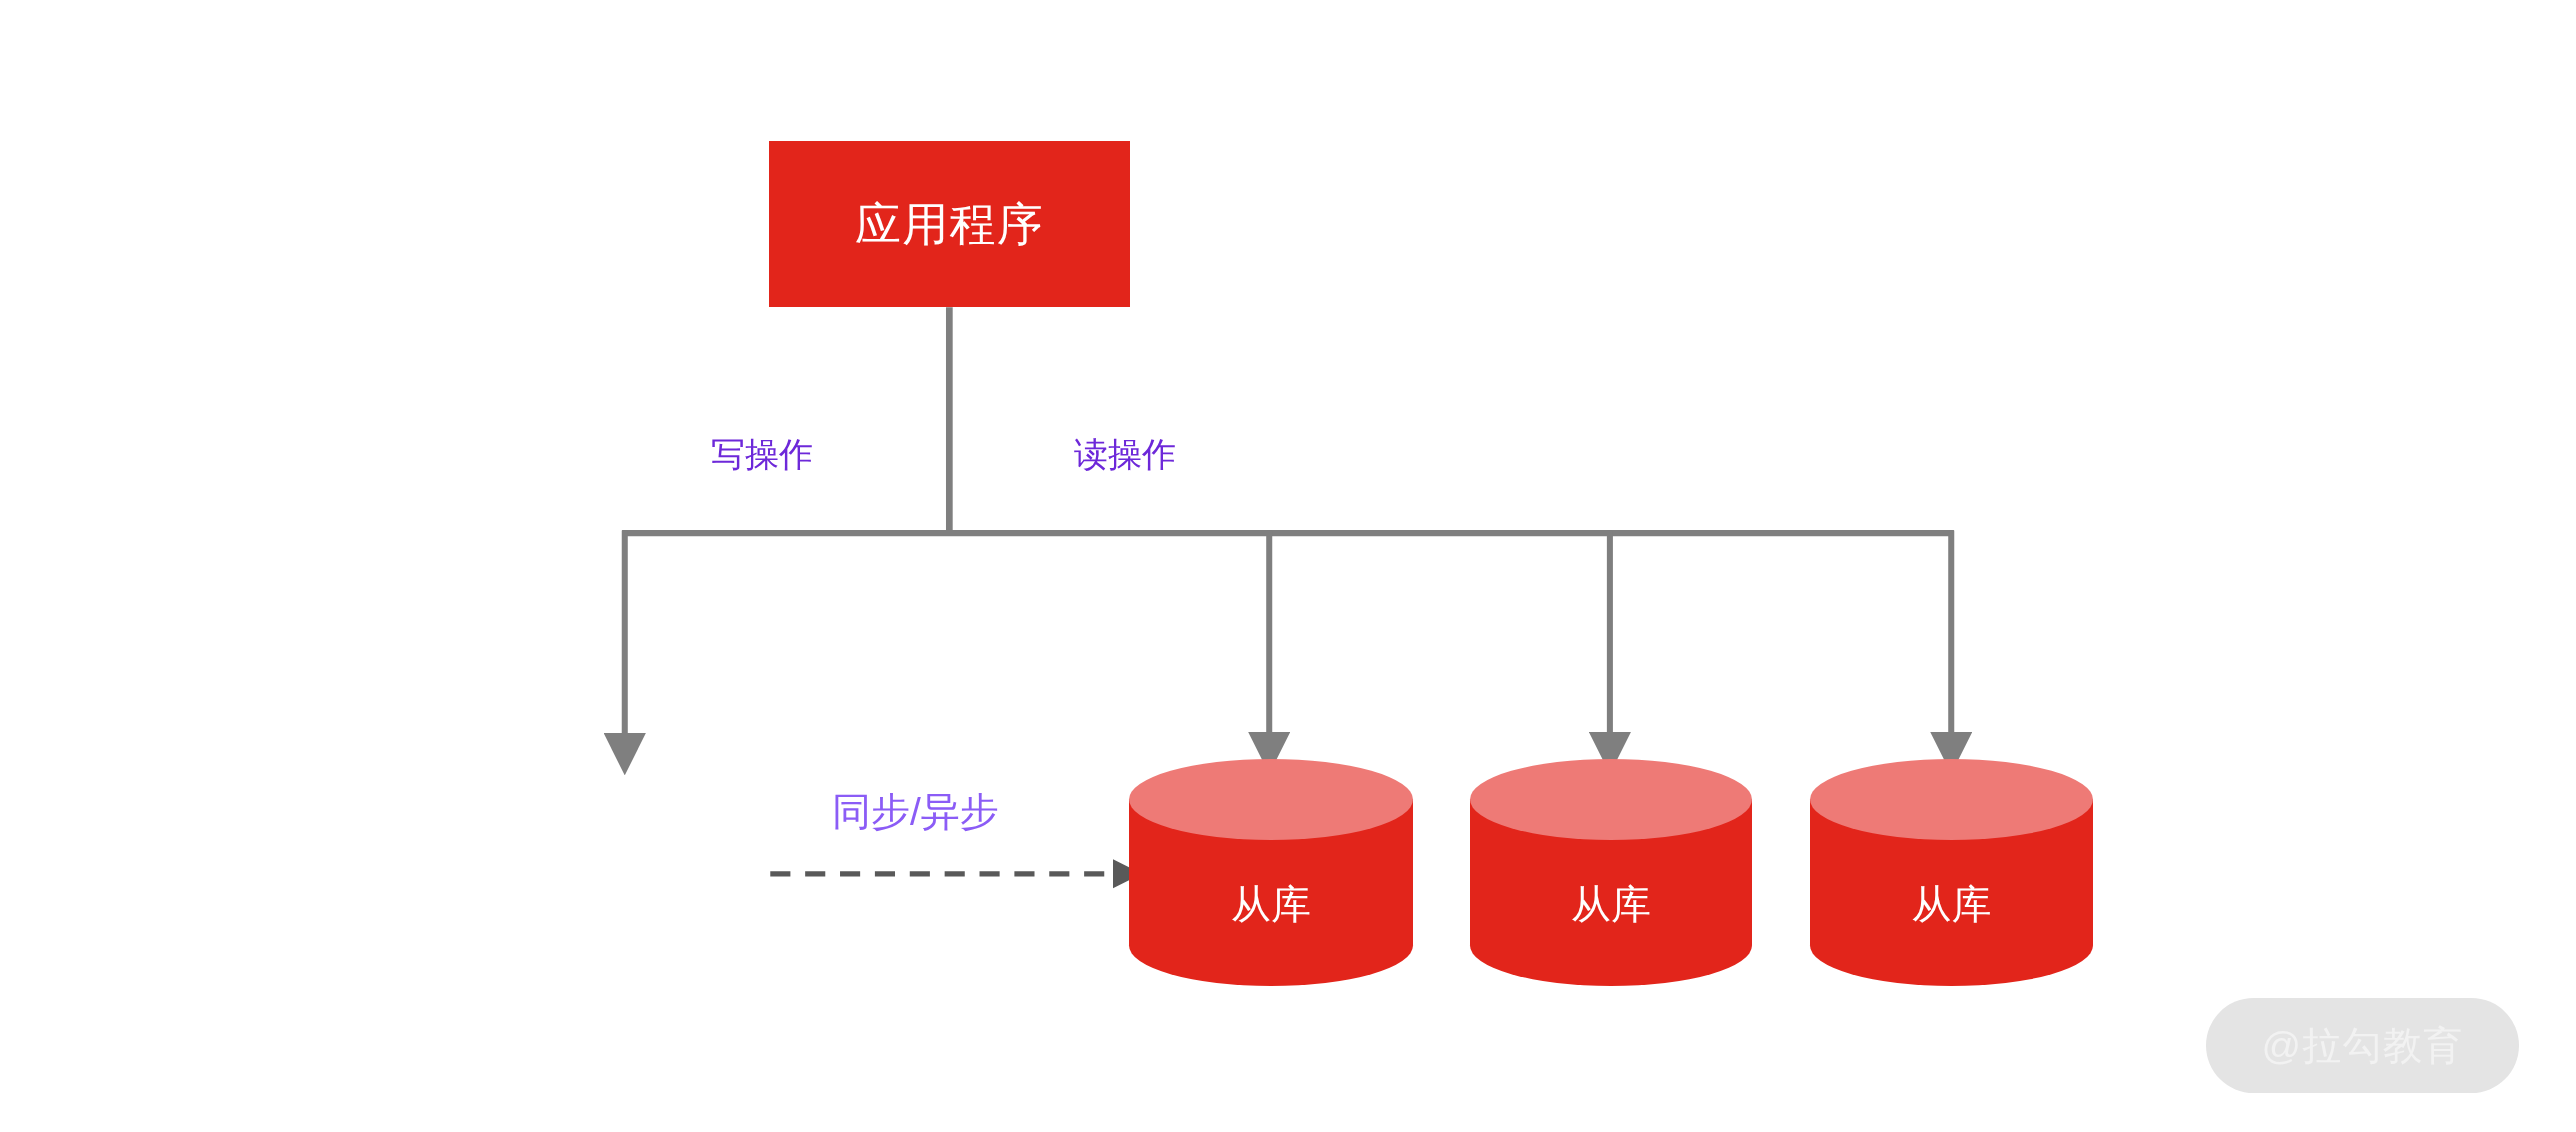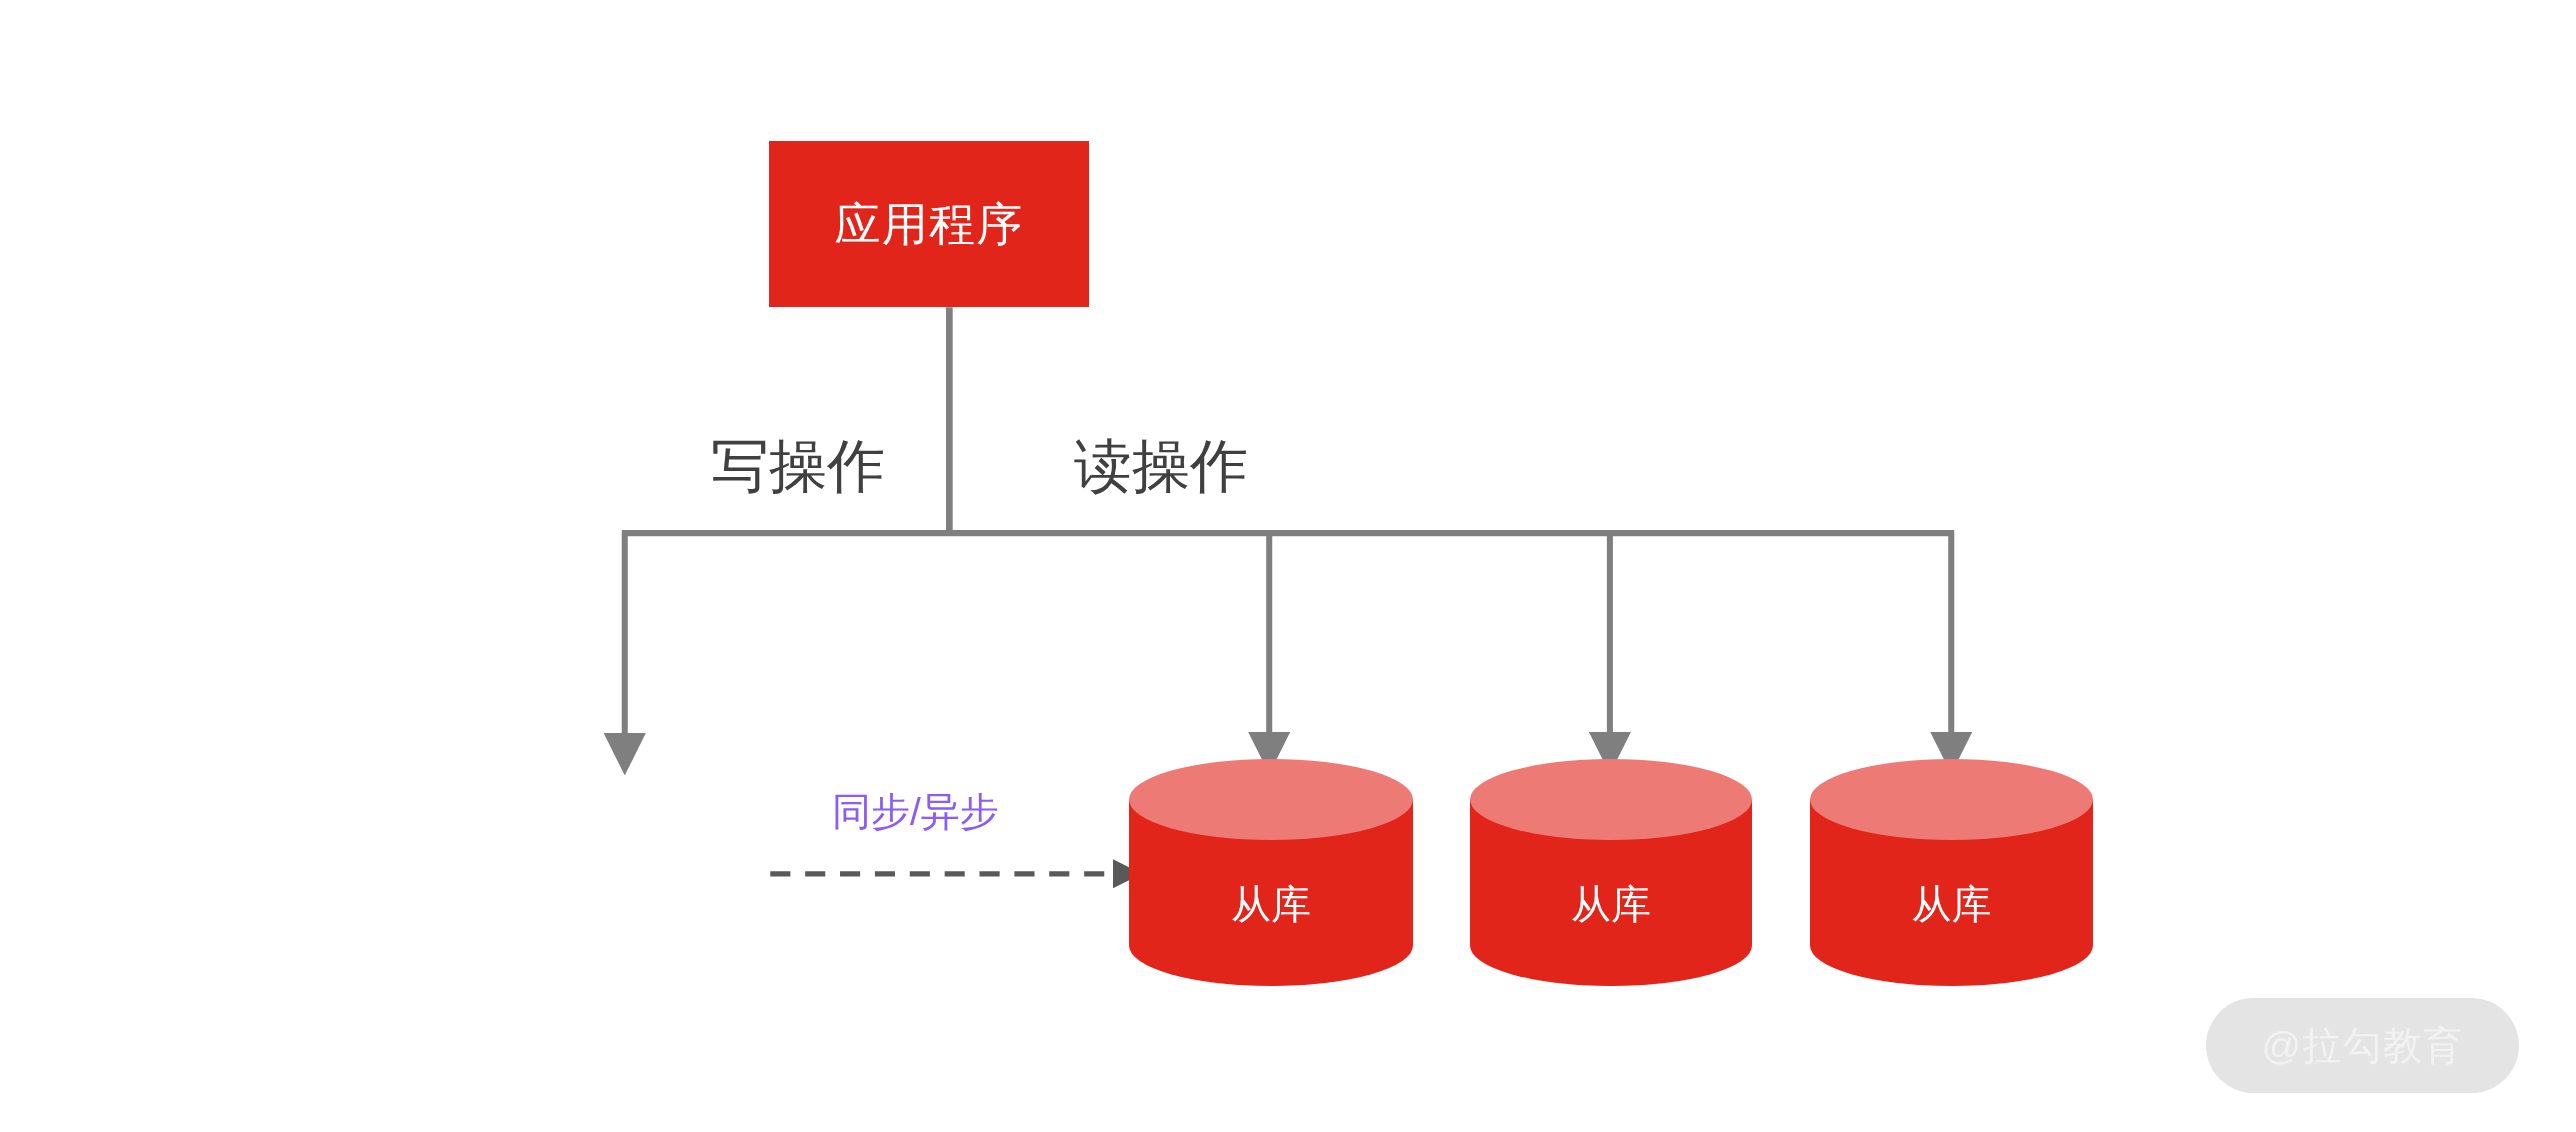--- a/index.html
+++ b/index.html
@@ -21,42 +21,42 @@
     top: 0;
     width: 2576px;
     height: 1132px;
   }
 
   
   .app-box {
     position: absolute;
     left: 769px;
     top: 141px;
-    width: 320px;
+    width: 361px;
     height: 166px;
     background: #E2251B;
     display: flex;
     align-items: center;
     justify-content: center;
     box-sizing: border-box;
   }
   .app-box-label {
     color: #ffffff;
     font-size: 46px;
     line-height: 1;
     letter-spacing: 1.3px;
     white-space: nowrap;
     font-weight: 400;
   }
 
   
   .flow-label {
     position: absolute;
-    color: #404040;
-    font-size: 58px;
+    color: #6d28d9;
+    font-size: 34px;
     line-height: 1;
     white-space: nowrap;
     font-weight: 400;
   }
   .flow-label.write { left: 711px; top: 437px; }
   .flow-label.read  { left: 1038px; top: 437px; margin-left: 36px; }
 
   .sync-label {
     position: absolute;
     left: 832px;

